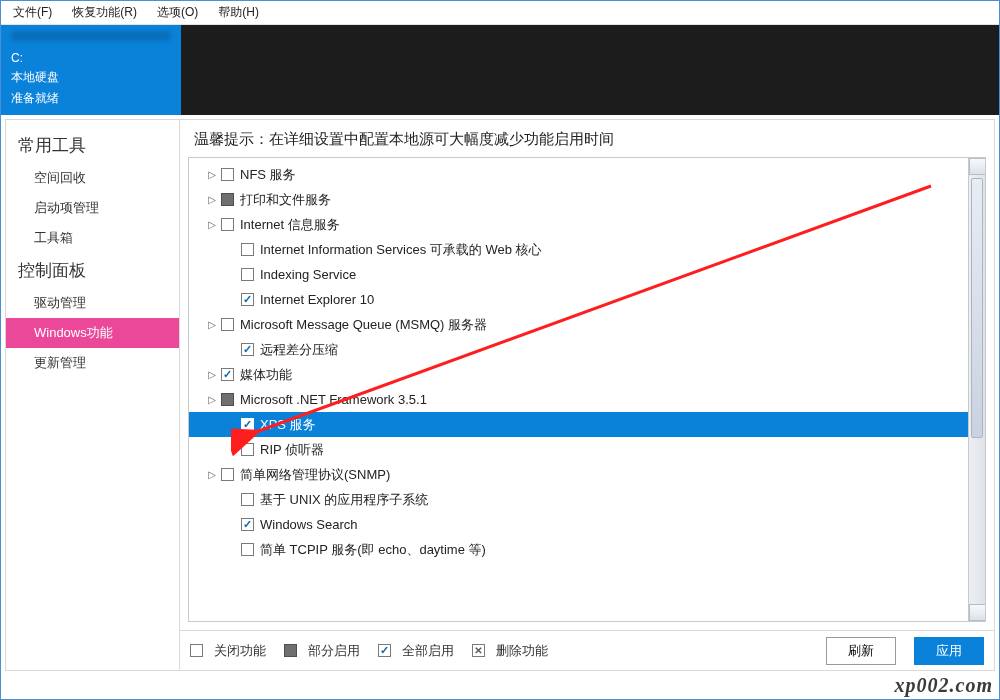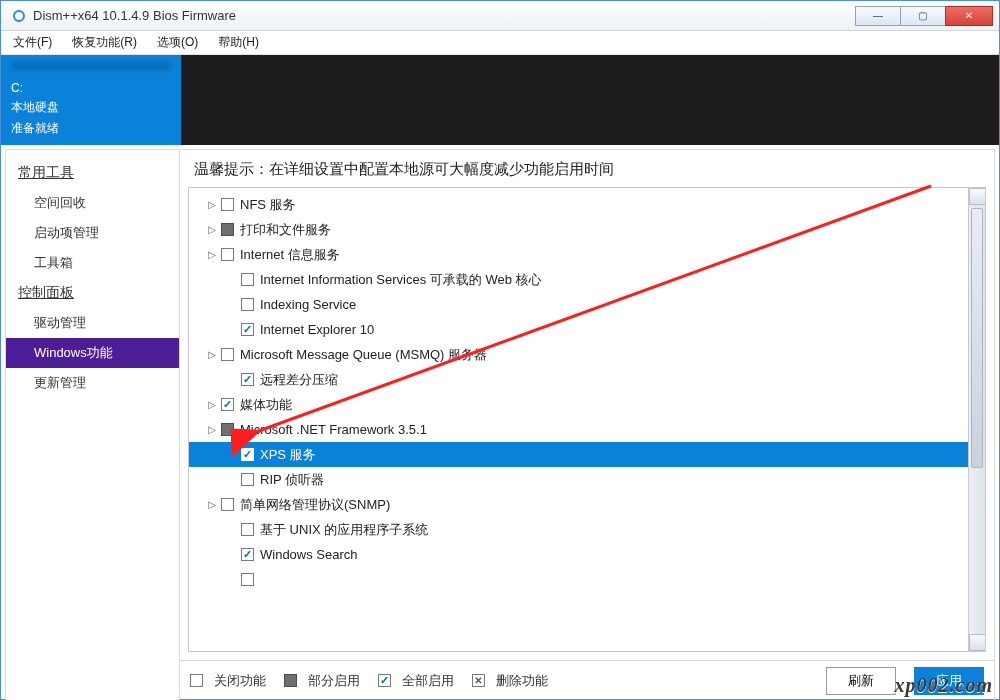--- a/index.html
+++ b/index.html
@@ -17,23 +17,23 @@
 .menubar { height:24px; background:#fff; border-bottom:1px solid #e3e3e3; display:flex; align-items:center; padding:0 6px; gap:8px;}
 .menubar span { font-size:12px; color:#222; padding:2px 6px;}
 
 .header { height:90px; display:flex; }
 .header-left { width:180px; background:#0a82da; color:#fff; padding:6px 10px 8px; font-size:12px; display:flex; flex-direction:column; justify-content:flex-end; gap:4px;}
 .header-left .smudge { height:18px; background:rgba(0,0,0,.15); filter:blur(2px); border-radius:4px; margin-bottom:6px;}
 .header-right { flex:1; background:#1c1c1c; }
 
 .body { display:flex; height:calc(700px - 30px - 24px - 90px - 4px); border:1px solid #d9d9d9; margin:4px; }
 .sidebar { width:174px; border-right:1px solid #d9d9d9; background:#fff; padding-top:8px; }
-.group-title { font-size:14px; color:#333; padding:6px 12px; font-weight:500;text-decoration:underline;}
+.group-title { font-size:17px; color:#333; padding:6px 12px; font-weight:500;}
 .side-item { font-size:13px; color:#333; padding:6px 10px 6px 28px; cursor:default;}
-.side-item.active { background:#4c1d95; color:#fff; }
+.side-item.active { background:#ec4899; color:#fff; }
 
 .main { flex:1; position:relative; display:flex; flex-direction:column; }
 .hint { font-size:15px; color:#222; padding:10px 14px 8px; }
 .tree-wrap { flex:1; margin:0 8px 8px 8px; border:1px solid #c9c9c9; overflow:hidden; position:relative; display:flex;}
 .tree { flex:1; overflow-y:auto; padding:4px 0; }
 .tree-item { display:flex; align-items:center; height:25px; padding-left:18px; font-size:13px; color:#222;}
 .tree-item.indent { padding-left:38px; }
 .tree-item.selected { background:#0a82da; color:#fff; }
 .tri { width:10px; display:inline-block; color:#666; font-size:10px; margin-right:4px; text-align:center;}
 .cb { width:13px; height:13px; border:1px solid #7a7a7a; background:#fff; display:inline-flex; align-items:center; justify-content:center; margin-right:6px; font-size:10px; line-height:1;}
@@ -56,34 +56,20 @@
 .btn.primary { background:#0a82da; color:#fff; border-color:#0a82da;}
 
 .arrow-svg { position:absolute; top:155px; left:230px; width:720px; height:300px; pointer-events:none;}
 .watermark { position:absolute; right:6px; bottom:2px; font-size:20px; font-weight:bold; font-style:italic; color:#3b3b3b; text-shadow:0 1px 0 #fff; font-family:Georgia,serif; letter-spacing:1px;}
 </style>
 </head>
 <body>
 
 <div class="window">
 
-  <div class="titlebar">
-    <span class="icon">
-      <svg viewBox="0 0 16 16" width="16" height="16">
-          <circle cx="8" cy="8" r="5" fill="none" stroke="#2a8dd4" stroke-width="2"></circle>
-          <path d="M8 1 L9 4 L7 4 Z M8 15 L9 12 L7 12 Z" fill="#2a8dd4"></path>
-        </svg>
-    </span>
-    <span class="title">Dism++x64 10.1.4.9 Bios Firmware</span>
-    <div class="win-btns">
-      <div class="win-btn">—</div>
-      <div class="win-btn">▢</div>
-      <div class="win-btn close">✕</div>
-    </div>
-  </div>
 
   <div class="menubar">
     <span>文件(F)</span>
     <span>恢复功能(R)</span>
     <span>选项(O)</span>
     <span>帮助(H)</span>
   </div>
 
   <div class="header">
     <div class="header-left">
@@ -186,20 +172,21 @@
               <span>基于 UNIX 的应用程序子系统</span>
             </div>
             <div class="tree-item indent">
               <span class="tri"></span>
               <span class="cb checked"></span>
               <span>Windows Search</span>
             </div>
             <div class="tree-item indent">
               <span class="tri"></span>
               <span class="cb "></span>
+              <span>简单 TCPIP 服务(即 echo、daytime 等)</span>
             </div>
           </div>
         <div class="vscroll">
           <div class="btn">▴</div>
           <div class="thumb"></div>
           <div class="btn bottom">▾</div>
         </div>
       </div>
       <div class="bottombar">
         <div class="legend">

